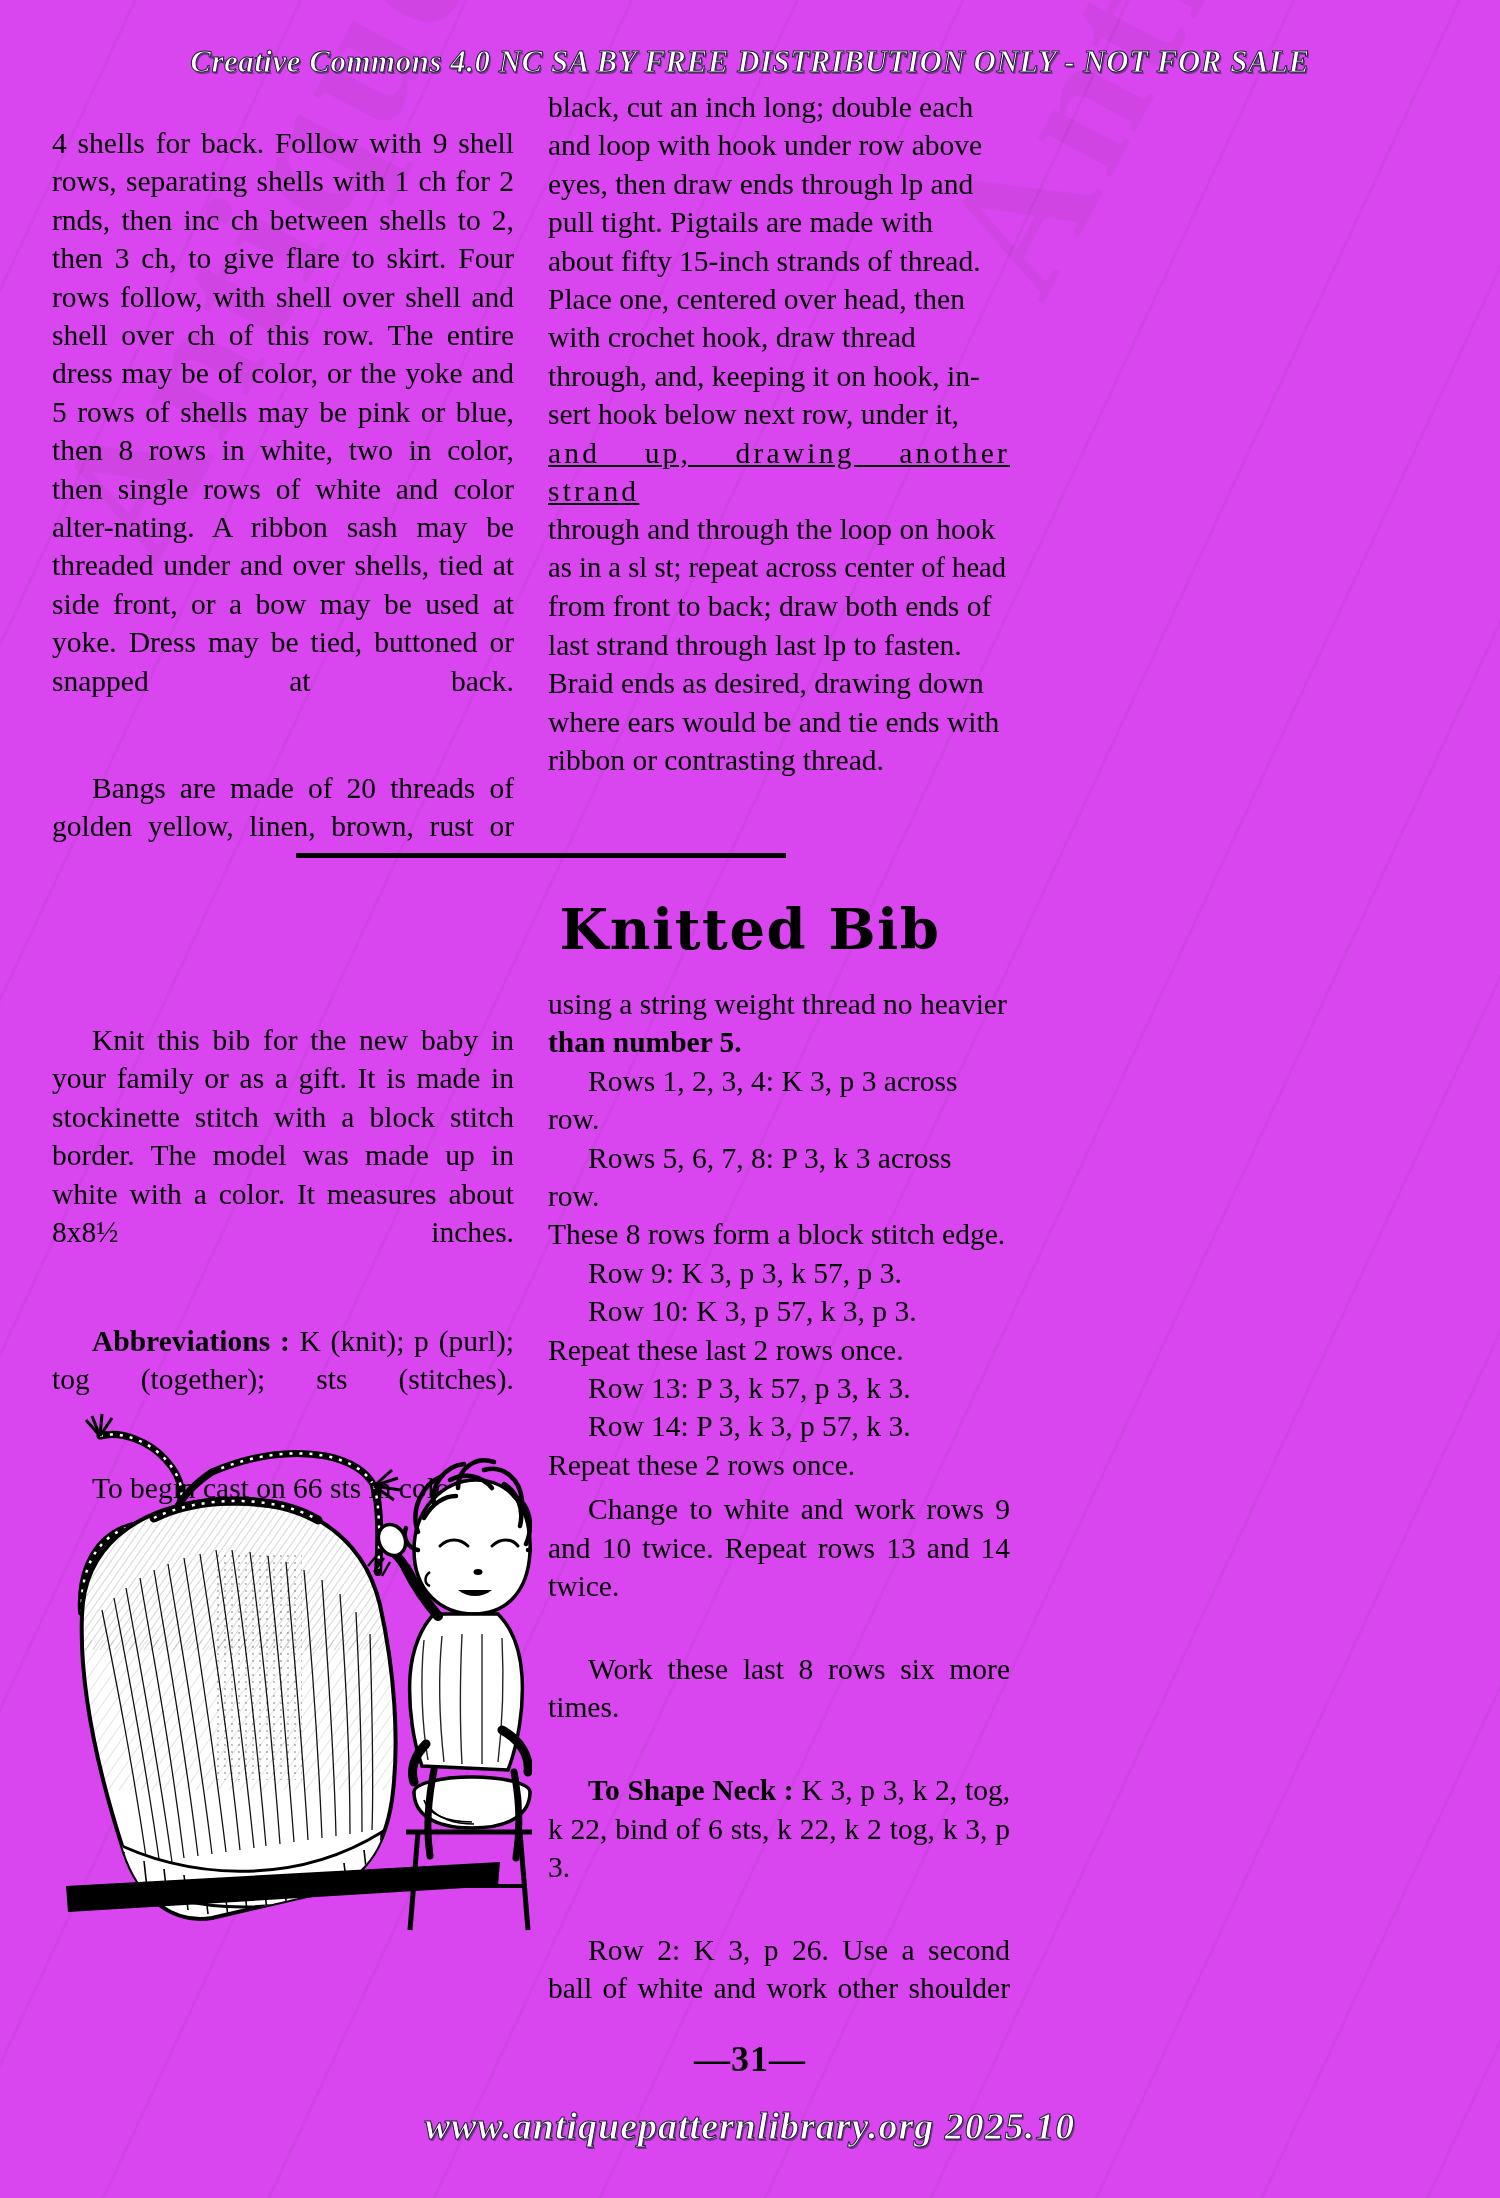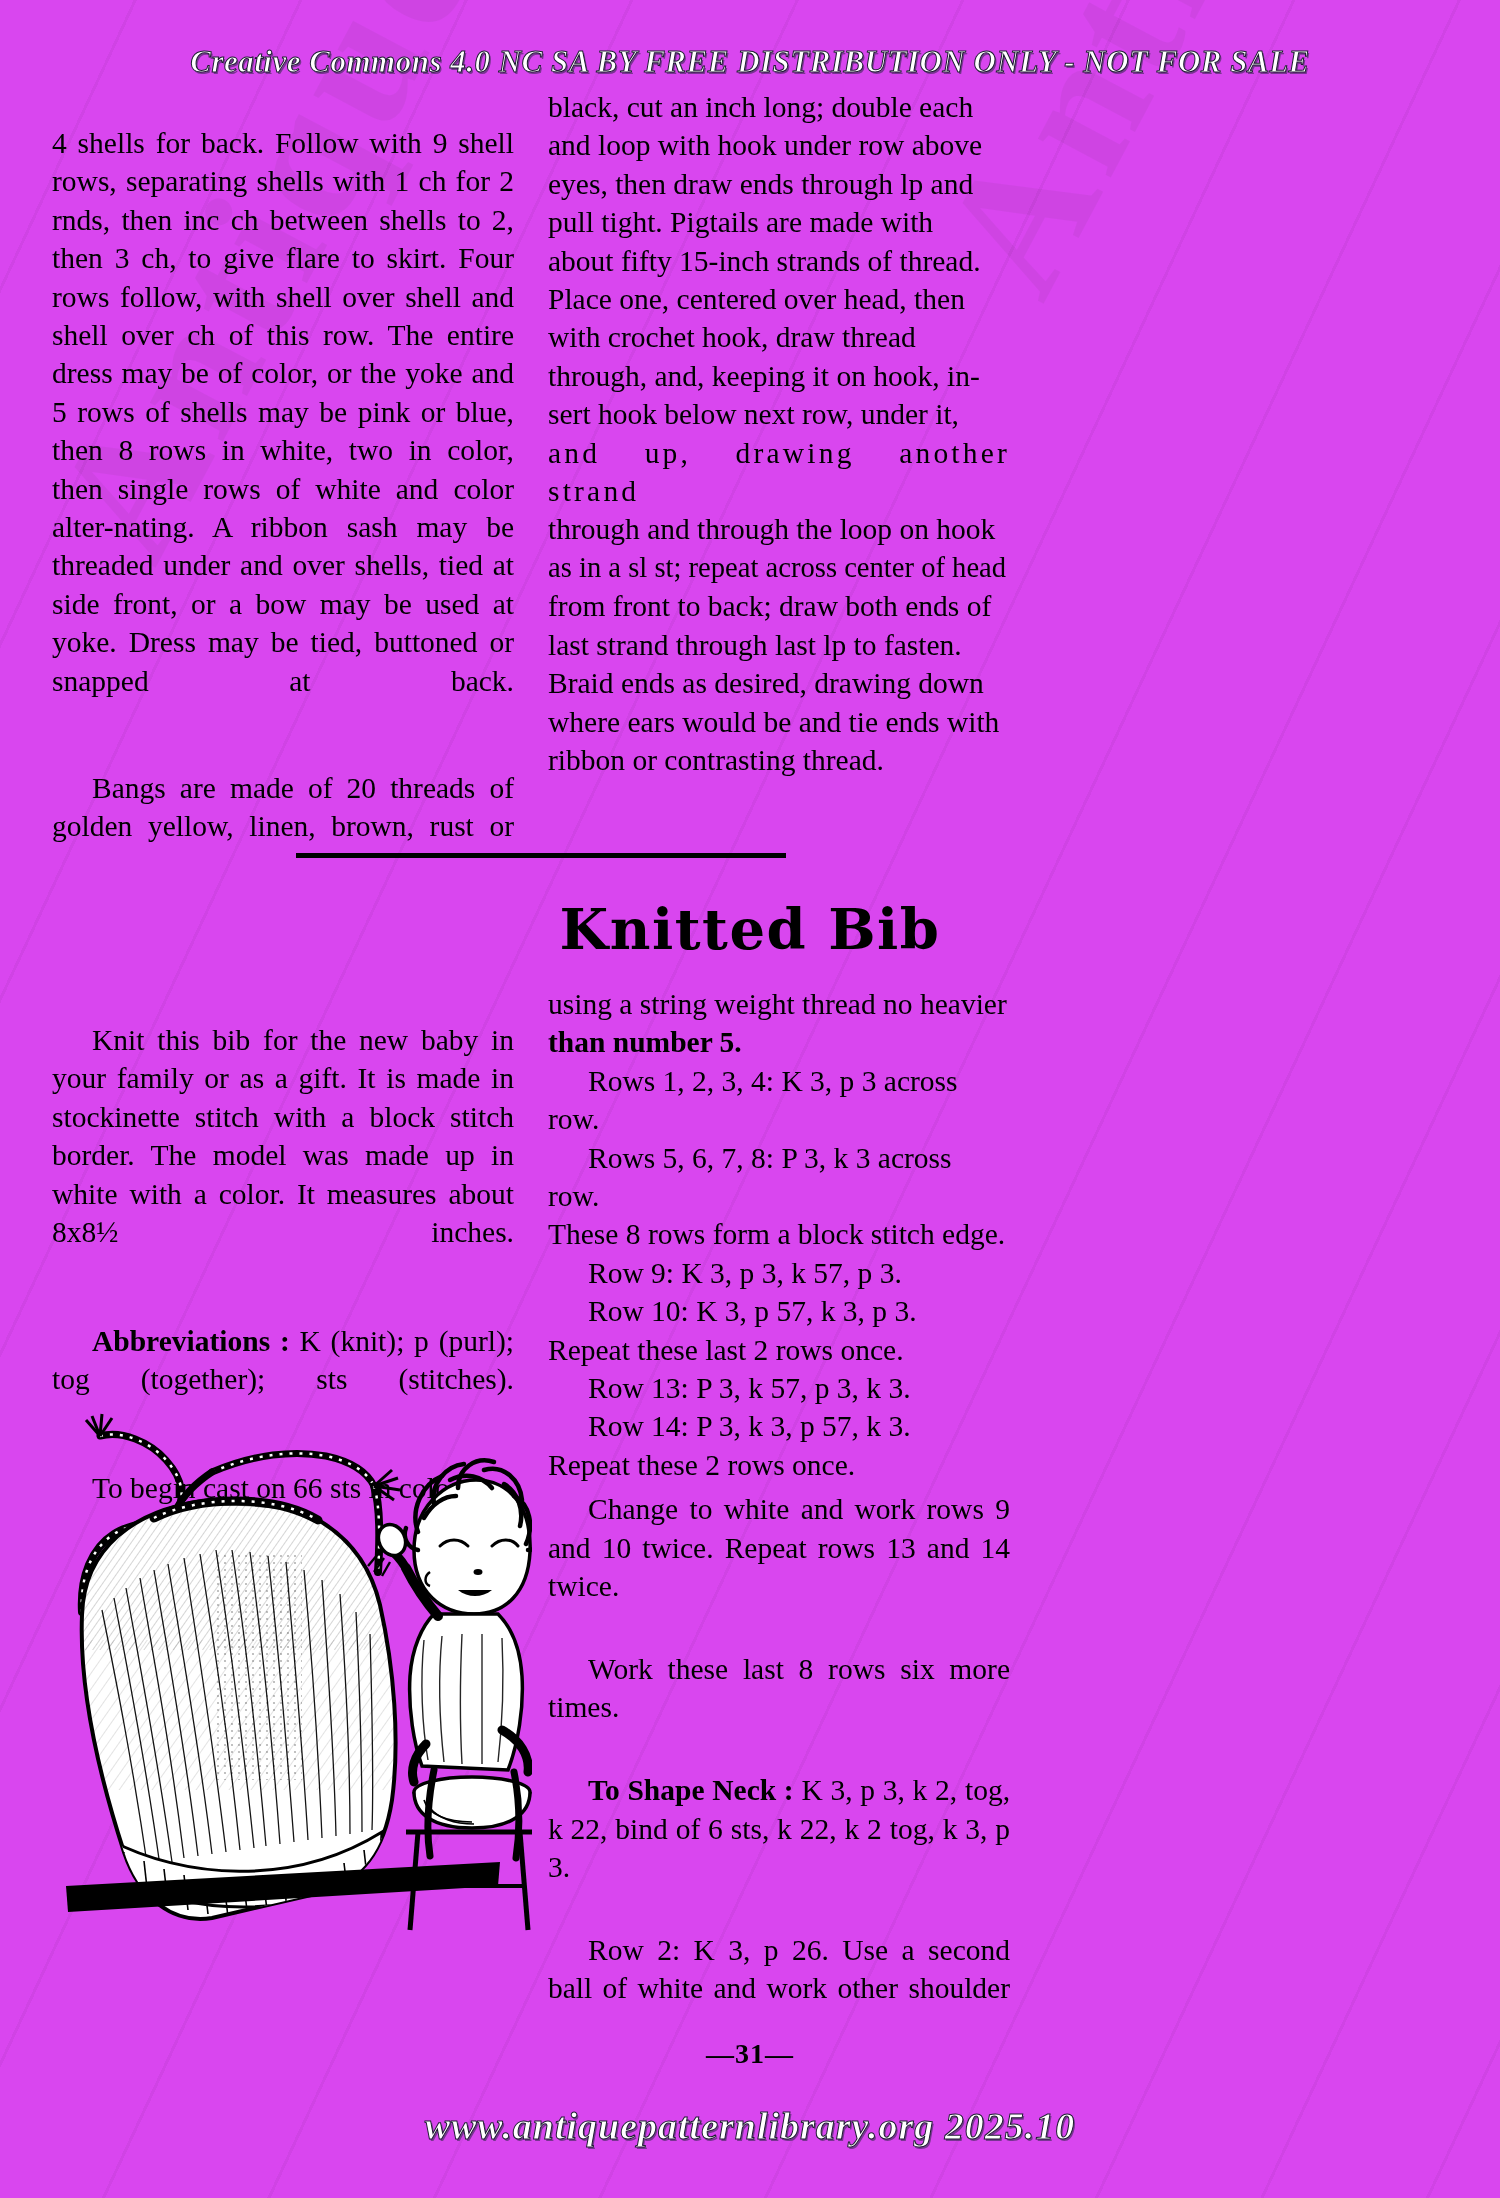--- a/index.html
+++ b/index.html
@@ -103,21 +103,21 @@
   
   .para::after {
     content: "";
     display: inline-block;
     width: 100%;
   }
 
   b, .bold { font-weight: 700; }
 
   
-  .tracked { letter-spacing: 3.2px; }
+  .tracked { letter-spacing: 3.2px; text-decoration: underline; }
 
   
   .divider {
     position: absolute;
     left: 296px;
     top: 853px;
     width: 490px;
     height: 5px;
     background: #000;
     z-index: 5;
@@ -137,21 +137,21 @@
     z-index: 5;
   }
 
   
   .page-number {
     position: absolute;
     left: 0;
     top: 2038px;
     width: 1500px;
     text-align: center;
-    font-size: 28px;
+    font-size: 36px;
     font-weight: 700;
     letter-spacing: 1px;
     z-index: 5;
   }
 
   
   .illustration {
     position: absolute;
     left: 62px;
     top: 1400px;

